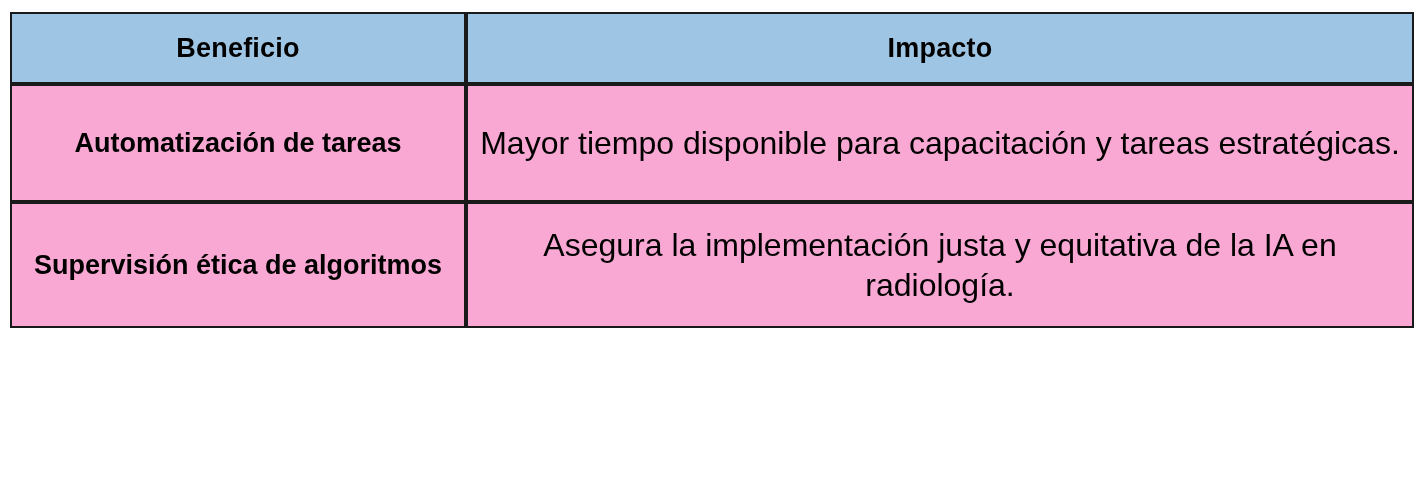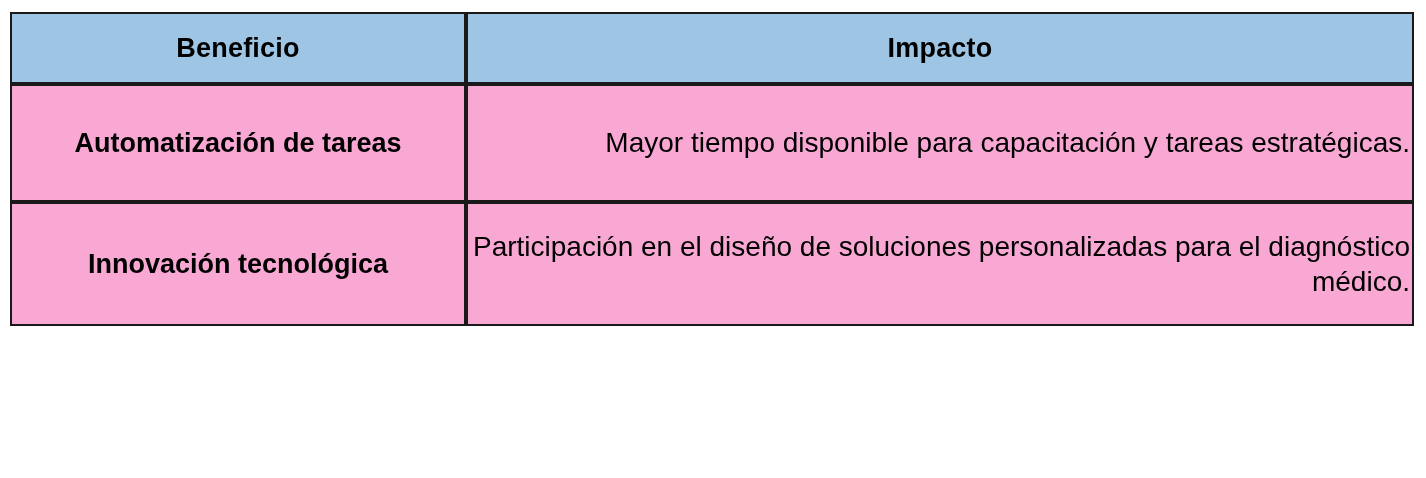--- a/index.html
+++ b/index.html
@@ -57,24 +57,23 @@
     text-align: center;
   }
   td.benefit {
     font-weight: bold;
     font-size: 27px;
     line-height: 1.22;
     height: 118px;
   }
   td.impact {
     font-weight: normal;
-    font-size: 28px;
+    font-size: 32px;
     line-height: 1.26;
     height: 118px;
-    text-align: right;
   }
   tr.row-2 td { height: 126px; }
   tr.row-3 td { height: 124px; }
 </style>
 </head>
 <body>
 
 <div class="page">
   <div class="table-wrap">
     <table class="benefits-table">
@@ -86,20 +85,20 @@
         <tr>
           <th>Beneficio</th>
           <th>Impacto</th>
         </tr>
       </thead>
       <tbody>
         <tr class="row-1">
           <td class="benefit">Automatización de tareas</td>
           <td class="impact">Mayor tiempo disponible para capacitación y tareas estratégicas.</td>
         </tr>
-        <tr class="row-3">
-          <td class="benefit">Innovación tecnológica</td>
-          <td class="impact">Participación en el diseño de soluciones personalizadas para el diagnóstico médico.</td>
+        <tr class="row-2">
+          <td class="benefit">Supervisión ética de algoritmos</td>
+          <td class="impact">Asegura la implementación justa y equitativa de la IA en radiología.</td>
         </tr>
       </tbody>
     </table>
   </div>
 </div>
 
 </body></html>

